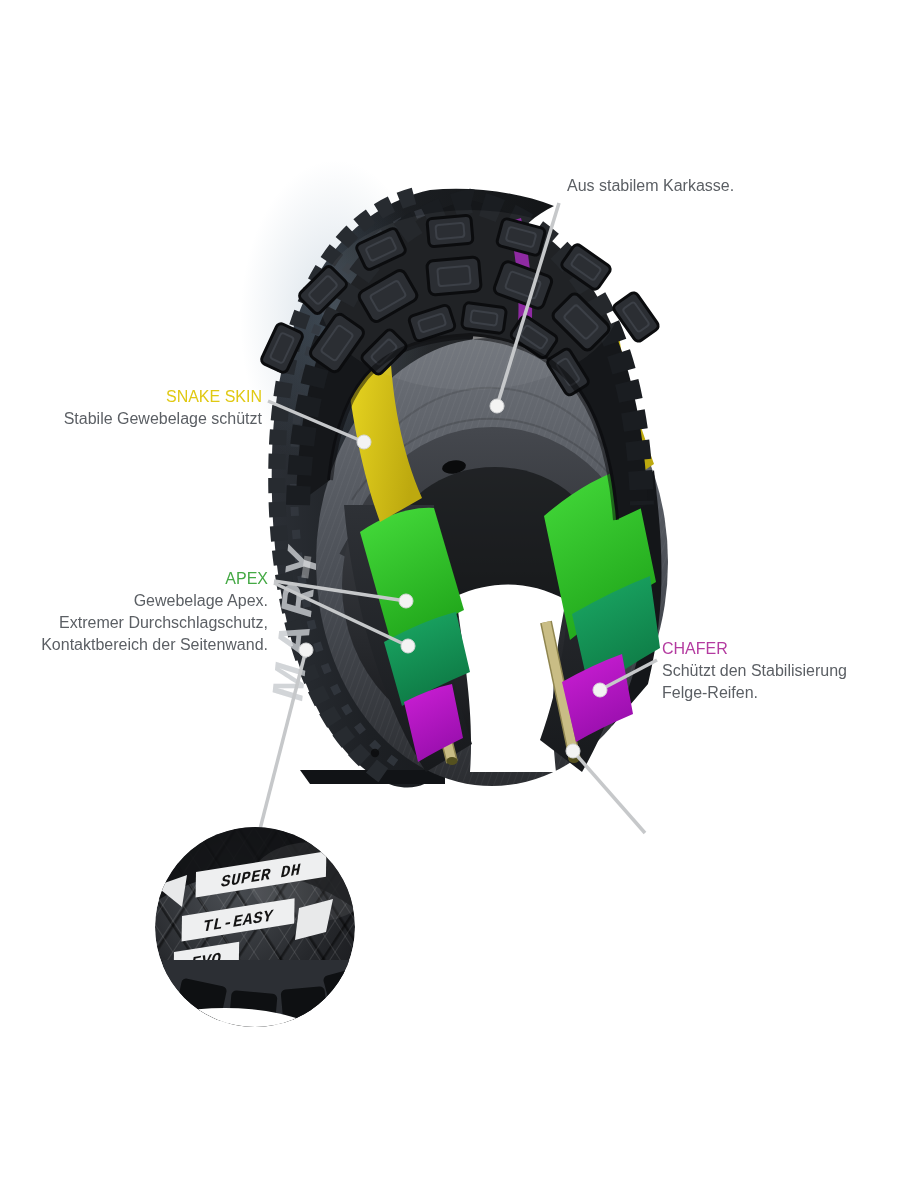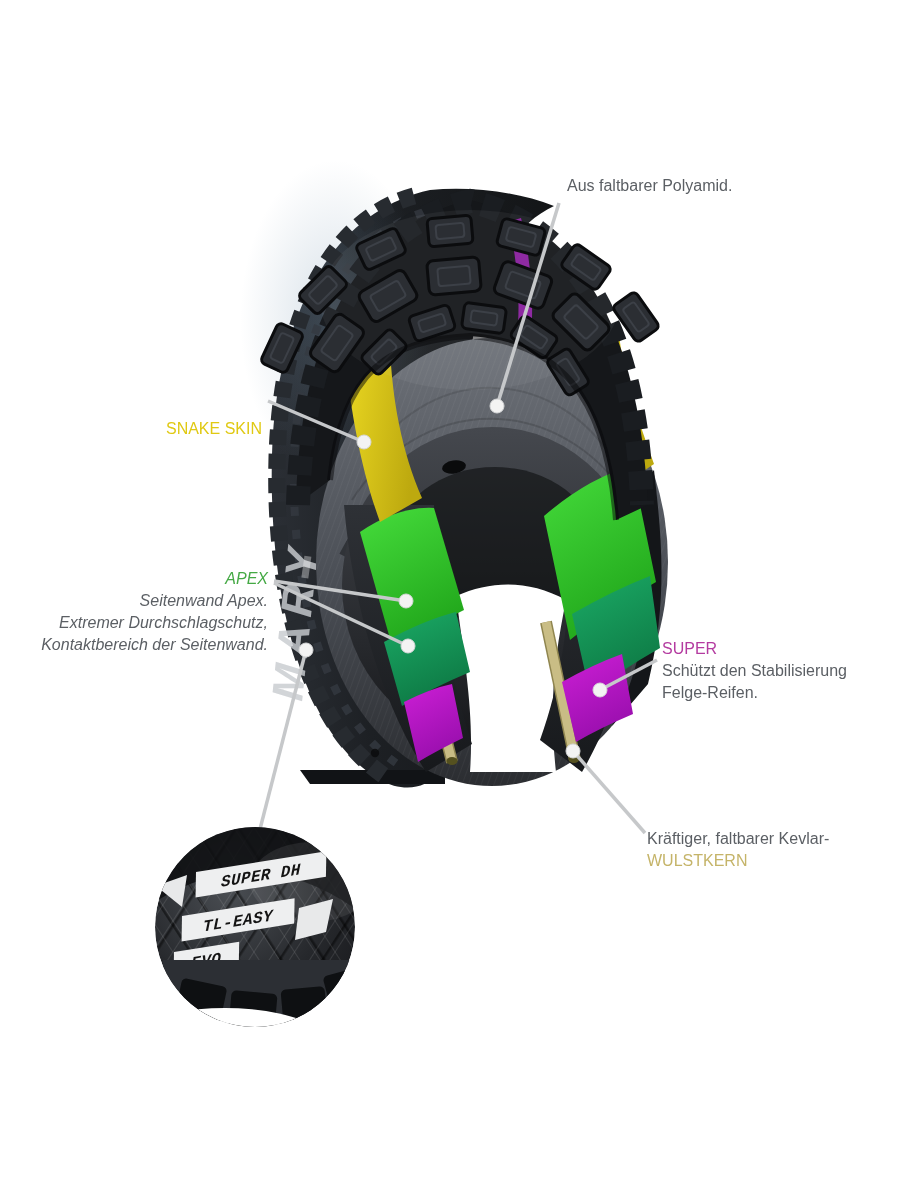--- a/index.html
+++ b/index.html
@@ -7,22 +7,22 @@
          font-family:"Liberation Sans", sans-serif;}
   .art{position:absolute;left:0;top:0;width:900px;height:1200px;display:block;}
   .callout{position:absolute;font-size:16px;line-height:22px;color:var(--c-label_gray,#5b5f64);}
   .callout .t{display:block;}
   .cal-title{display:block;}
   .t-snake{color:var(--c-snakeskin_yellow,#e0c913);}
   .t-apex{color:var(--c-apex_green,#45a945);}
   .t-chafer{color:var(--c-chafer_magenta,#b43ba0);}
   .t-bead{color:var(--c-wulstkern_gold,#c5b469);}
   .lbl-polyamid{left:567px;top:175px;}
-  .lbl-snake{left:20px;top:386px;width:242px;text-align:right;margin-top:32px;}
-  .lbl-apex{left:20px;top:568px;width:248px;text-align:right;font-style:italic;}
+  .lbl-snake{left:20px;top:386px;width:242px;text-align:right;}
+  .lbl-apex{left:20px;top:568px;width:248px;text-align:right;}
   .lbl-chafer{left:662px;top:638px;}
   .lbl-bead{left:647px;top:828px;}
   .lead{stroke:var(--c-leader_gray,#c6c8ca);stroke-width:3.5;fill:none;}
   .dot{fill:#f3f3f3;stroke:#d6d7d8;stroke-width:1;}
   .knob rect.b{fill:#2b2e33;stroke:#0b0c0e;stroke-width:3;}
   .knob rect.i{fill:none;stroke:#3c4047;stroke-width:2;}
   .badge-rect{fill:#eeeff0;}
   .badge-text{font-family:"Liberation Mono", monospace;font-weight:bold;font-style:italic;
               font-size:16px;fill:#141414;letter-spacing:0.5px;}
   .sidewalltext{font-weight:bold;font-style:italic;font-size:44px;letter-spacing:8px;
@@ -297,38 +297,35 @@
       <rect x="178" y="982" width="46" height="38" rx="5" fill="#0e1012" transform="rotate(12 201 1001)"></rect>
       <rect x="230" y="992" width="46" height="38" rx="5" fill="#0e1012" transform="rotate(5 253 1011)"></rect>
       <rect x="282" y="988" width="44" height="36" rx="5" fill="#0e1012" transform="rotate(-5 304 1006)"></rect>
       <rect x="326" y="972" width="32" height="32" rx="5" fill="#0e1012" transform="rotate(-15 342 988)"></rect>
     </g>
     <ellipse cx="225" cy="1078" rx="138" ry="70" fill="#ffffff"></ellipse>
   </g>
 </svg>
 
 <div class="callout lbl-polyamid">
-  <span class="t">Aus faltbarer Polyamid.</span>
+  <span class="t">Aus stabilem Karkasse.</span>
 </div>
 
 <div class="callout lbl-snake">
   <span class="cal-title t-snake">SNAKE SKIN</span>
+  <span class="t">Stabile Gewebelage schützt</span>
 </div>
 
 <div class="callout lbl-apex">
   <span class="cal-title t-apex">APEX</span>
-  <span class="t">Seitenwand Apex.</span>
+  <span class="t">Gewebelage Apex.</span>
   <span class="t">Extremer Durchschlagschutz,</span>
   <span class="t">Kontaktbereich der Seitenwand.</span>
 </div>
 
 <div class="callout lbl-chafer">
-  <span class="cal-title t-chafer">SUPER</span>
+  <span class="cal-title t-chafer">CHAFER</span>
   <span class="t">Schützt den Stabilisierung</span>
   <span class="t">Felge-Reifen.</span>
 </div>
 
-<div class="callout lbl-bead">
-  <span class="t">Kräftiger, faltbarer Kevlar-</span>
-  <span class="cal-title t-bead">WULSTKERN</span>
-</div>
 
 </div>
 
 </body></html>

